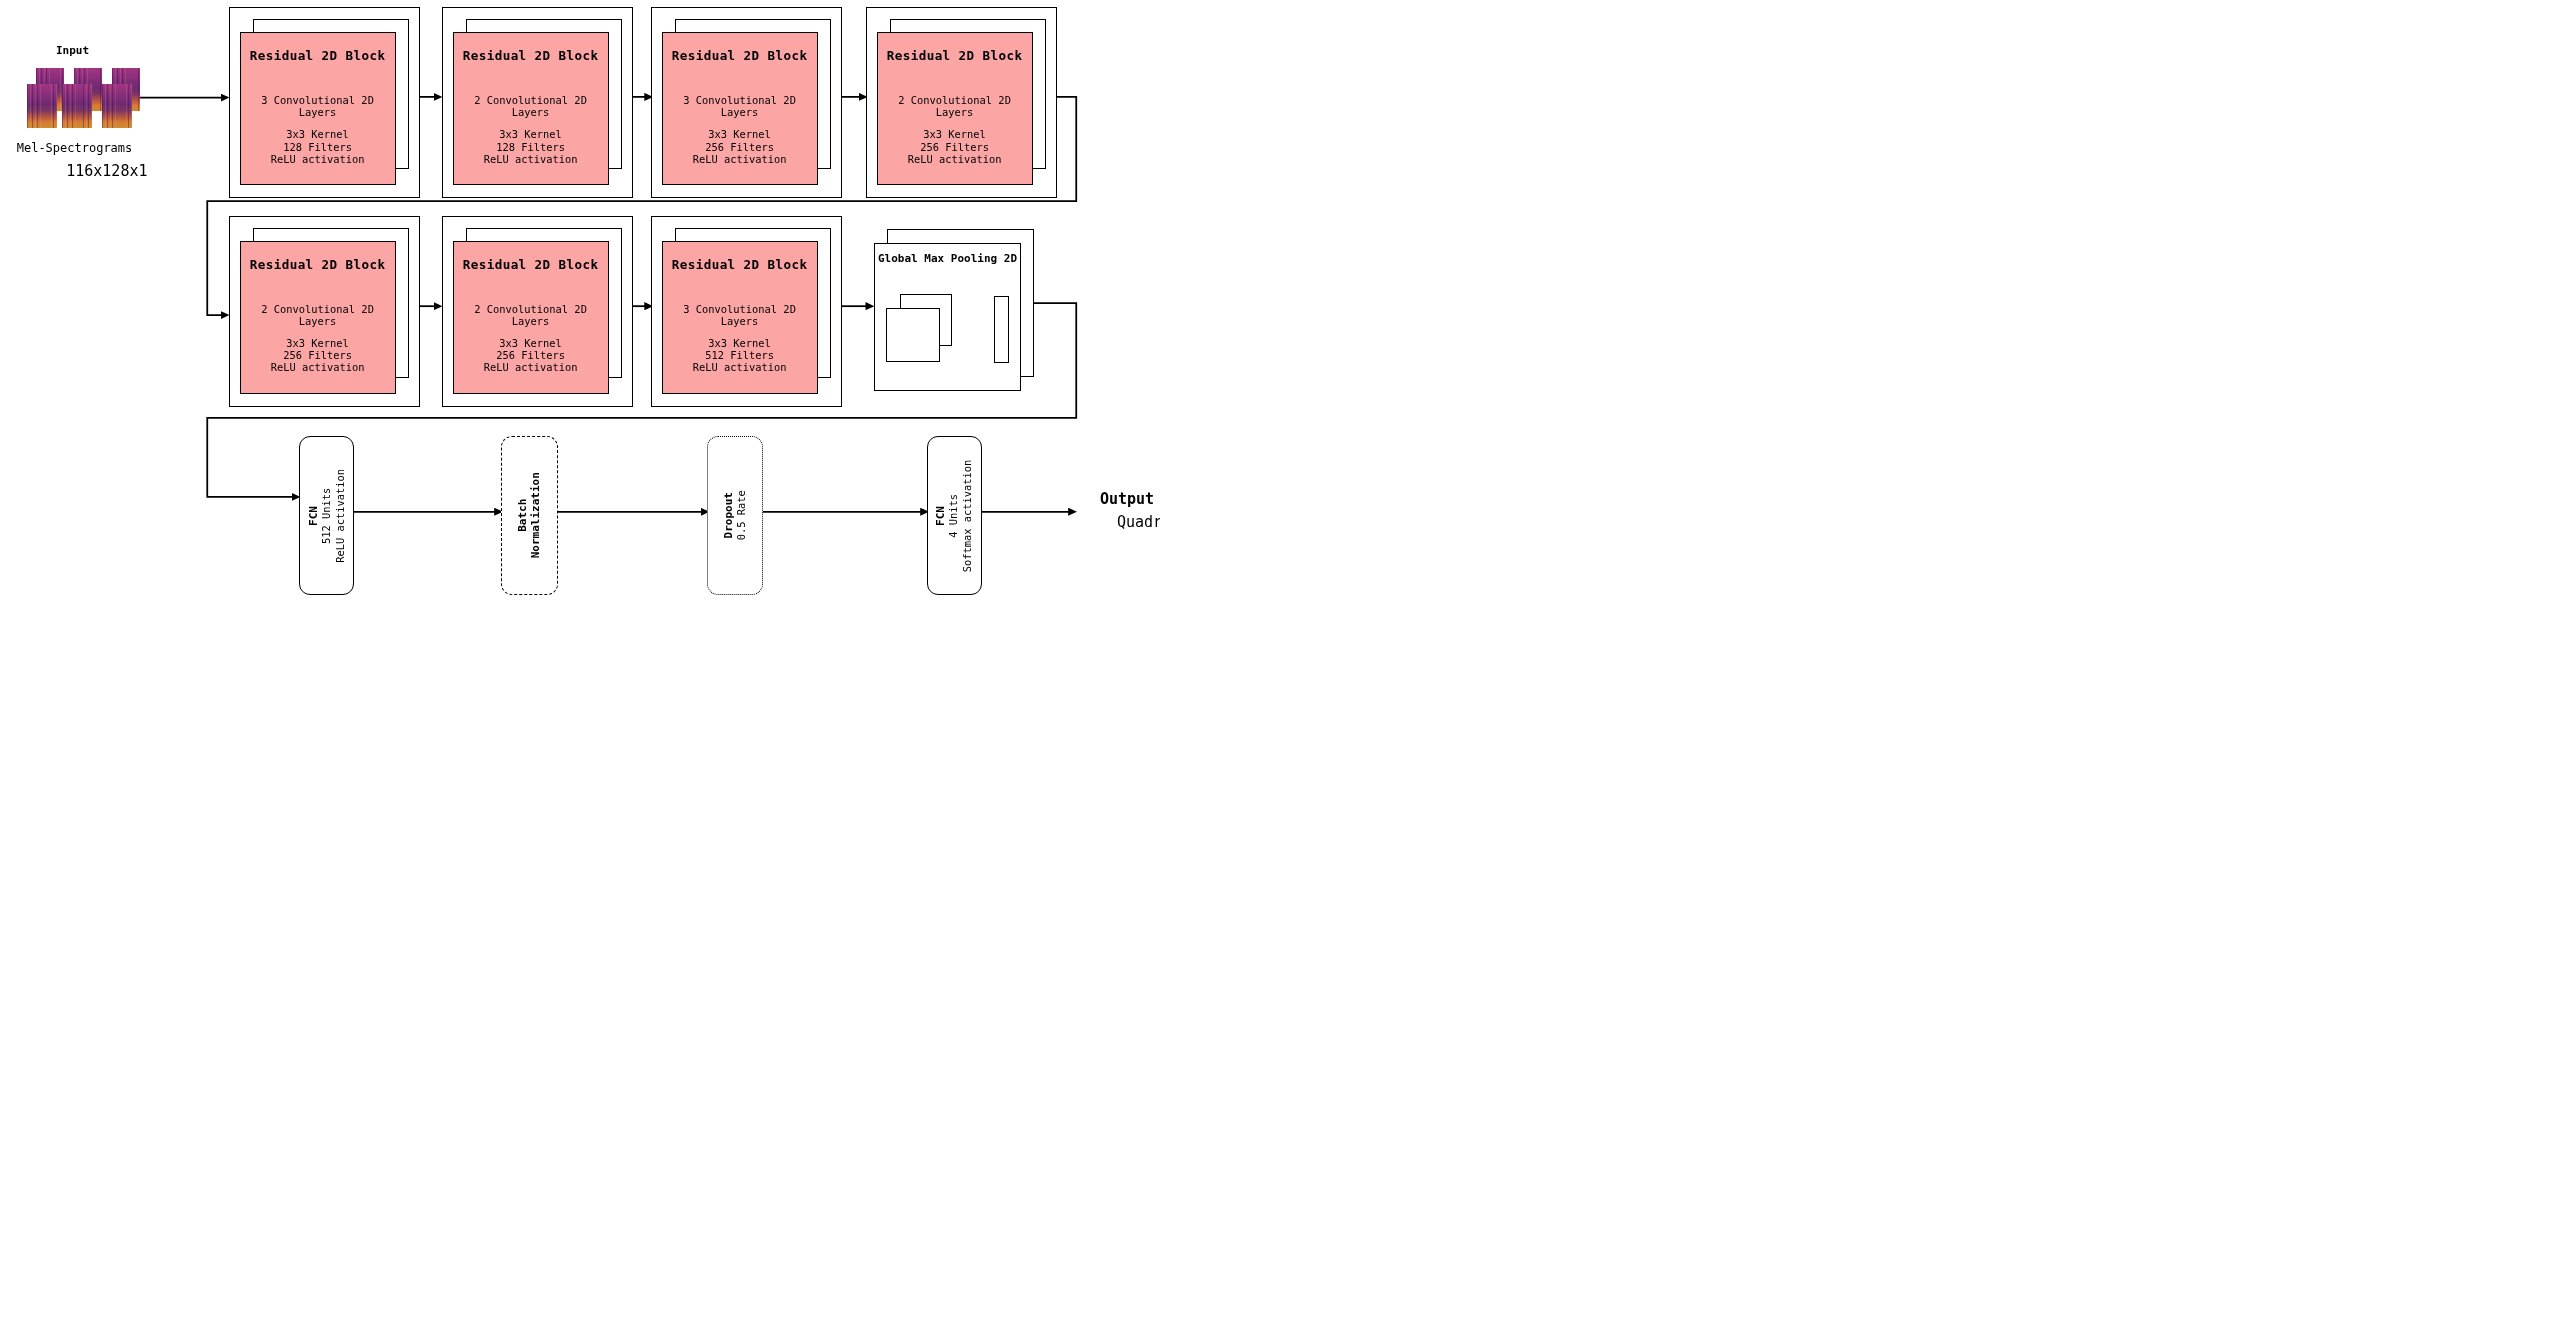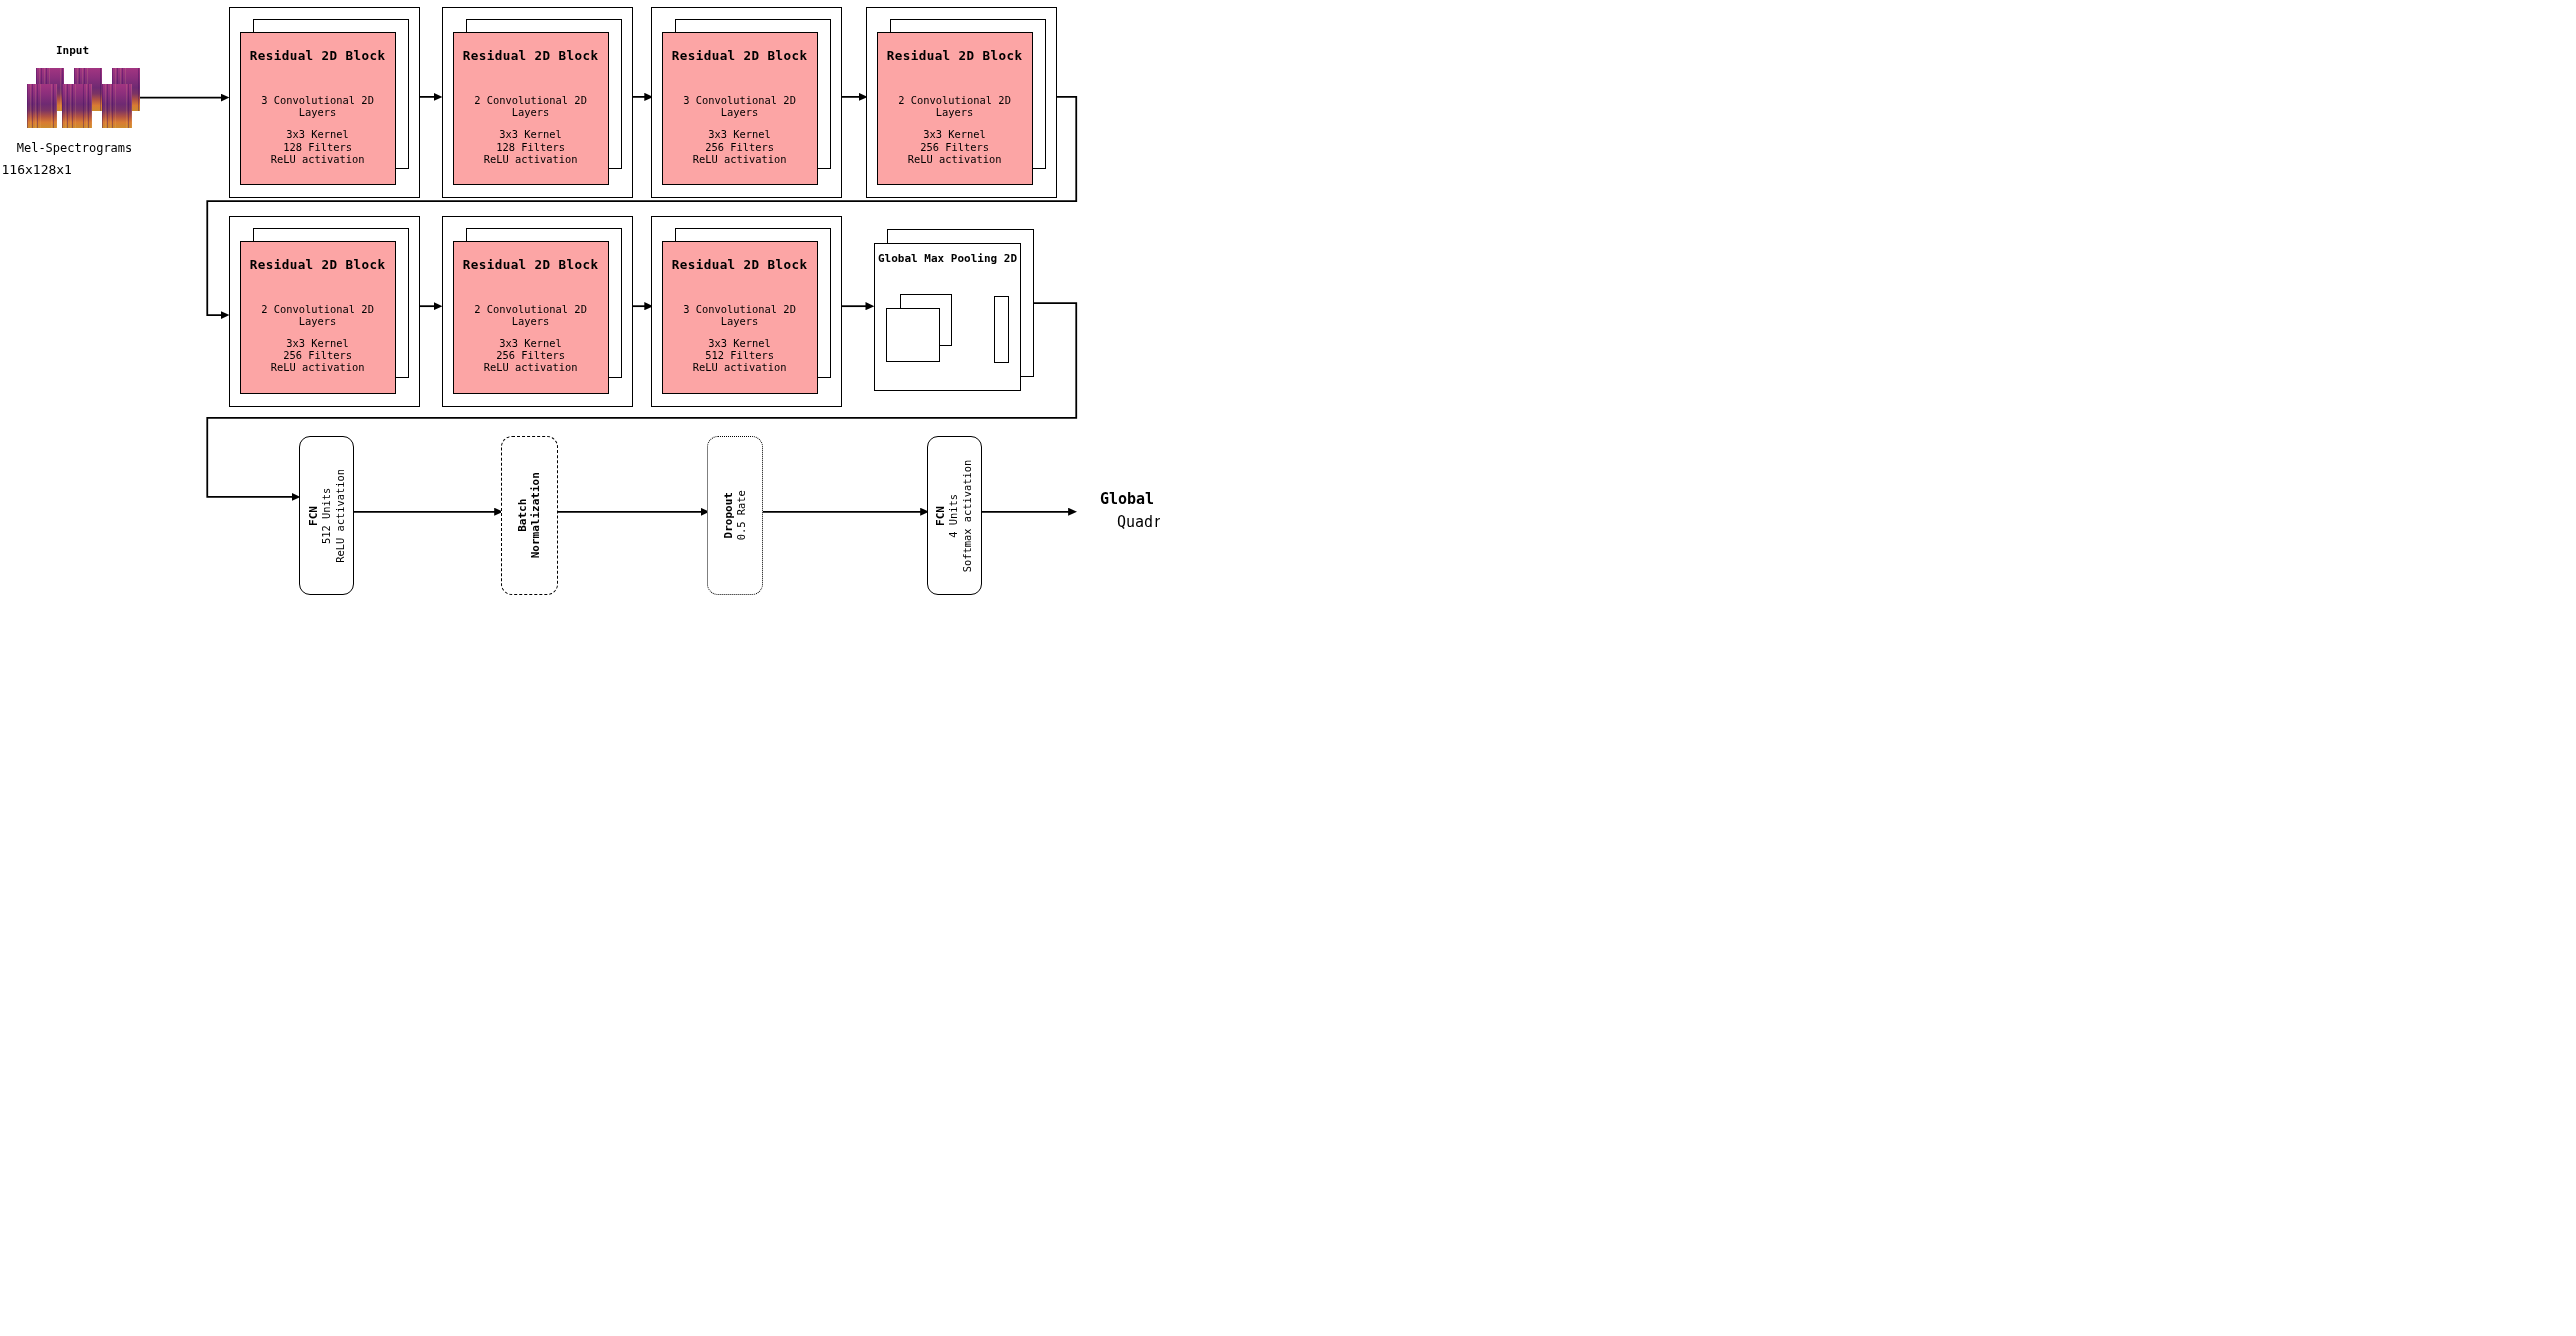--- a/index.html
+++ b/index.html
@@ -18,21 +18,21 @@
                  font-weight:bold; font-size:11px; }
   .spec-tile { width:28px; height:43px;
     background:
       repeating-linear-gradient(90deg, rgba(58,12,92,.38) 0 0.7px, rgba(0,0,0,0) 0.7px 3px,
         rgba(255,205,130,.14) 3px 3.7px, rgba(0,0,0,0) 3.7px 5.2px),
       linear-gradient(180deg,#a23581 0%,#8c2f7c 22%,#6e2a72 46%,#7c3464 60%,
         #b25343 74%,#d97b33 87%,#cd8c2e 100%);
   }
   .spec-front { width:30px; height:44px; }
   .input-caption { left:1.5px; top:141px; width:146px; text-align:center; font-size:12px; }
-  .input-shape   { left:1.5px; top:162px; width:146px; text-align:left; font-size:13px; }
+  .input-shape   { left:1.5px; top:162px; width:146px; text-align:right; font-size:15px; }
 
   
   .res-block { width:189px; height:189px; border:1.8px solid #000; background:#fff; }
   .res-back  { position:absolute; left:23px; top:11px; width:154px; height:148px;
                border:1.8px solid #000; background:#fff; }
   .res-front { position:absolute; left:9.6px; top:24px; width:154px; height:151px;
                border:1.8px solid #000; background:#fca5a5; }
   .res-title  { position:absolute; top:15px;  width:100%; text-align:center;
                 font-weight:bold; font-size:12.6px; letter-spacing:0.4px; }
   .res-layers { position:absolute; top:61px;  width:100%; text-align:center; font-size:10.4px; }
@@ -240,15 +240,15 @@
 <div class="abs dense" style="left:927px; top:436px;">
   <div class="vwrap">
     <div class="vtext">
       <div class="lbl">FCN</div>
       <div>4 Units</div>
       <div>Softmax activation</div>
     </div>
   </div>
 </div>
 
-<div class="abs out-title">Global</div>
+<div class="abs out-title">Output</div>
 <div class="abs out-sub">Quadrant</div>
 
 
 </body></html>

